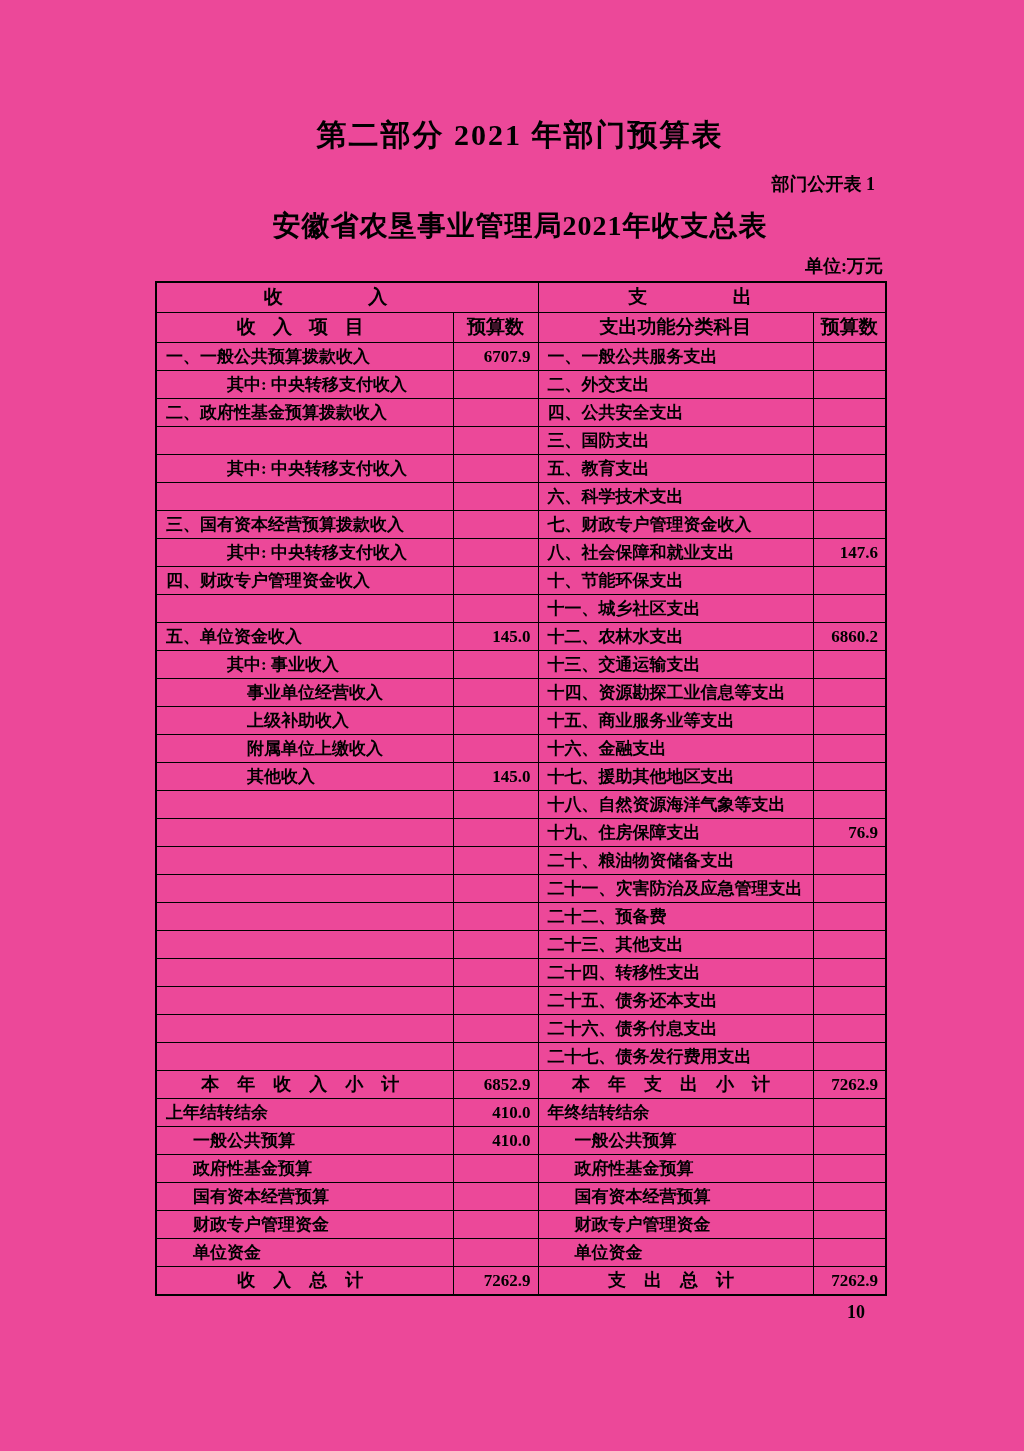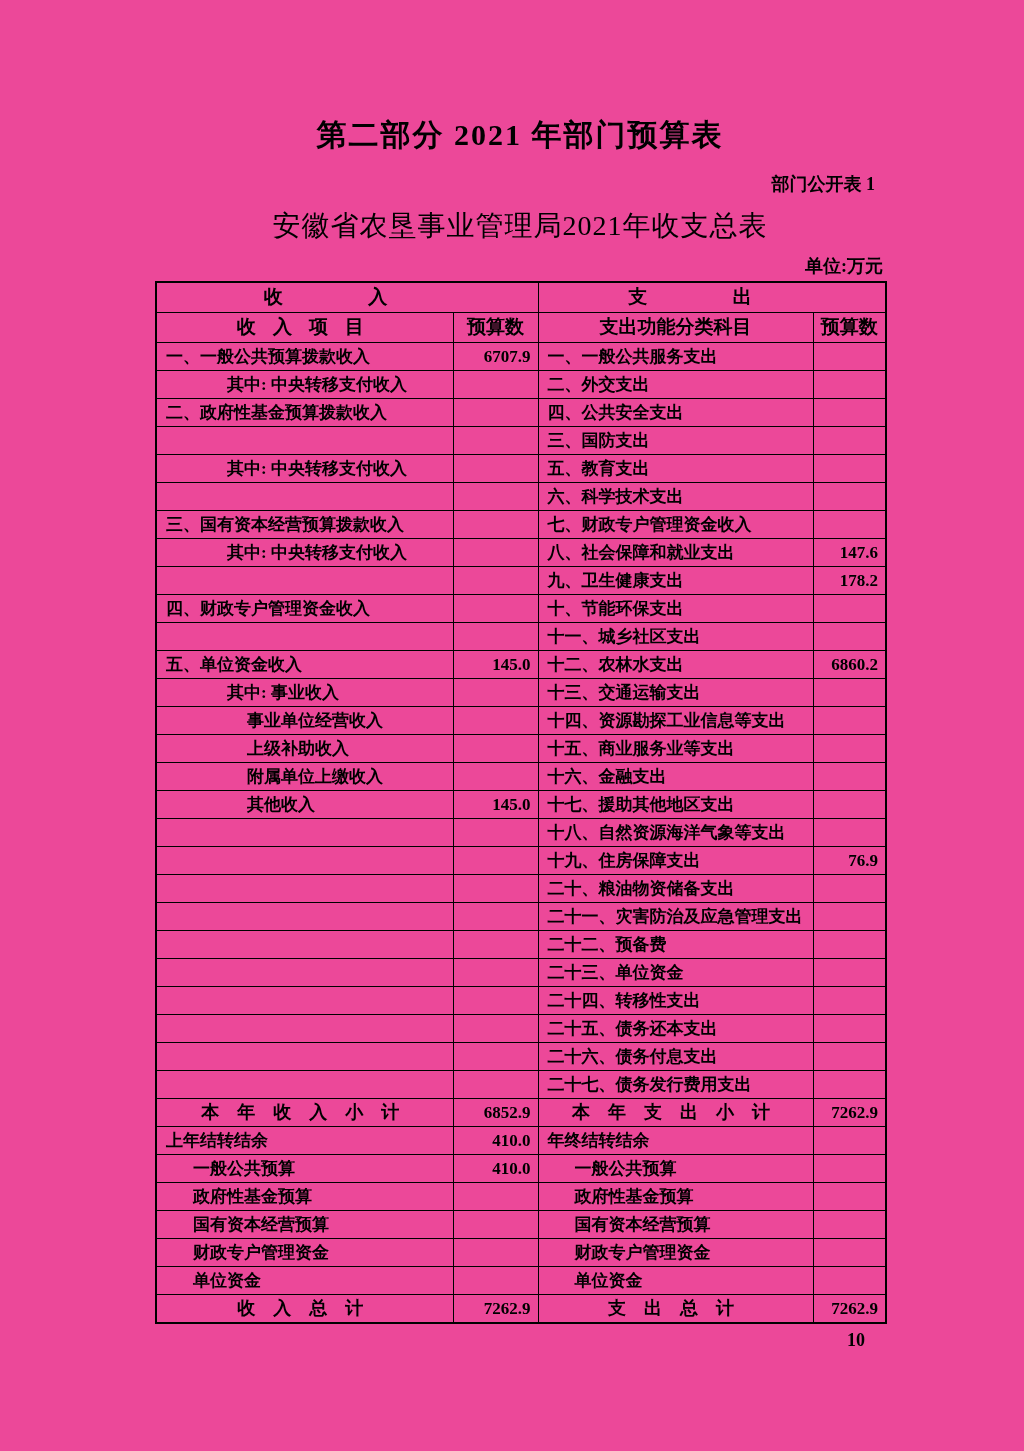--- a/index.html
+++ b/index.html
@@ -11,21 +11,21 @@
   .content{width:730px;margin-left:155px;padding-top:116px;}
   .part-title{
     font-size:30px;font-weight:bold;text-align:center;
     letter-spacing:2px;margin:0;line-height:38px;
   }
   .public-label{
     text-align:right;font-size:18px;line-height:20px;
     margin-top:20px;padding-right:10px;font-weight:600;
   }
   .main-title{
-    font-size:28px;font-weight:normal;text-align:center;
+    font-size:28px;font-weight:bold;text-align:center;
     margin:14px 0 0 0;line-height:36px;letter-spacing:1px;
   }
   .unit-note{
     text-align:right;font-size:18px;line-height:20px;
     margin-top:12px;padding-right:2px;font-weight:600;
   }
   table.budget{
     border-collapse:collapse;table-layout:fixed;width:730px;
     margin-top:5px;border:2px solid #000;
   }
@@ -128,26 +128,20 @@
             <td class="item ind0">七、财政专户管理资金收入</td>
             <td class="val"></td>
           </tr>
           <tr>
             <td class="item ind2">其中: 中央转移支付收入</td>
             <td class="val"></td>
             <td class="item ind0">八、社会保障和就业支出</td>
             <td class="val">147.6</td>
           </tr>
           <tr>
-            <td class="item ind0"></td>
-            <td class="val"></td>
-            <td class="item ind0">九、卫生健康支出</td>
-            <td class="val">178.2</td>
-          </tr>
-          <tr>
             <td class="item ind0">四、财政专户管理资金收入</td>
             <td class="val"></td>
             <td class="item ind0">十、节能环保支出</td>
             <td class="val"></td>
           </tr>
           <tr>
             <td class="item ind0"></td>
             <td class="val"></td>
             <td class="item ind0">十一、城乡社区支出</td>
             <td class="val"></td>
@@ -214,21 +208,21 @@
           </tr>
           <tr>
             <td class="item ind0"></td>
             <td class="val"></td>
             <td class="item ind0">二十二、预备费</td>
             <td class="val"></td>
           </tr>
           <tr>
             <td class="item ind0"></td>
             <td class="val"></td>
-            <td class="item ind0">二十三、单位资金</td>
+            <td class="item ind0">二十三、其他支出</td>
             <td class="val"></td>
           </tr>
           <tr>
             <td class="item ind0"></td>
             <td class="val"></td>
             <td class="item ind0">二十四、转移性支出</td>
             <td class="val"></td>
           </tr>
           <tr>
             <td class="item ind0"></td>

